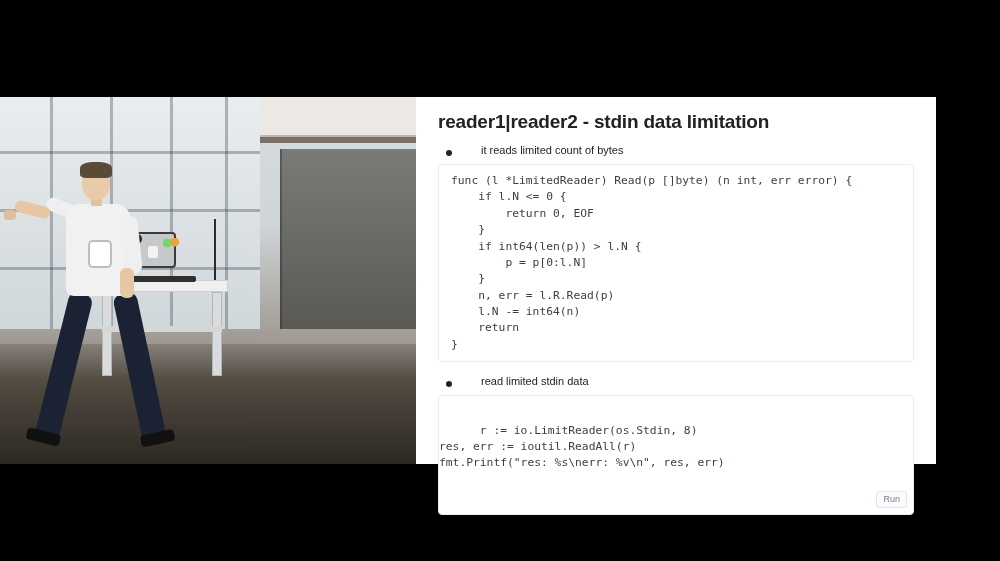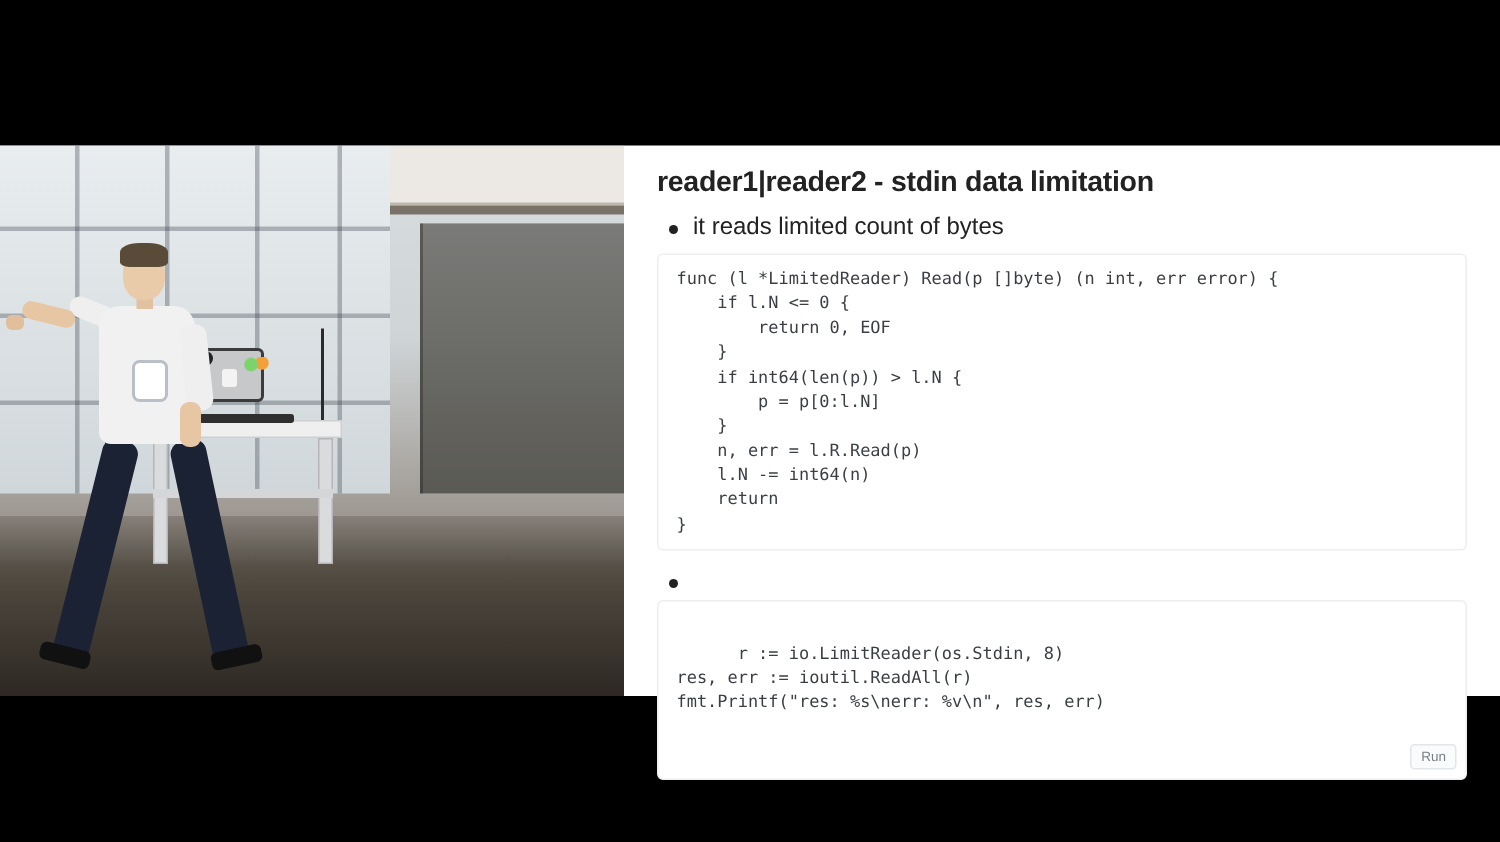--- a/index.html
+++ b/index.html
@@ -44,26 +44,26 @@
   .p-arm-r { position:absolute; left:100px; top:58px; width:18px; height:58px; background:#efeff0; border-radius:8px; transform:rotate(-6deg);}
   .p-fore-r { position:absolute; left:98px; top:110px; width:14px; height:30px; background:#e7c6a4; border-radius:6px; }
   .p-legs { position:absolute; left:48px; top:136px; width:72px; height:150px; }
   .p-leg { position:absolute; top:0; width:24px; height:150px; background:#1a2233; border-radius:8px; }
   .p-leg.l { left:0; transform:rotate(14deg); transform-origin:top center; }
   .p-leg.r { left:42px; transform:rotate(-12deg); transform-origin:top center; }
   .p-shoe { position:absolute; bottom:-4px; width:34px; height:12px; background:#111; border-radius:4px; }
   .p-leg.l .p-shoe { left:-8px; }
   .p-leg.r .p-shoe { left:-2px; }
 
-  .slide { width: 584px; height: 100%; background: #fff; padding: 14px 22px 12px 22px; position: relative; color:#222; }
+  .slide { width: 520px; height: 100%; background: #fff; padding: 14px 22px 12px 22px; position: relative; color:#222; }
   .slide-title { font-size: 19px; font-weight: 700; margin-bottom: 10px; letter-spacing:-.2px; }
-  .bullet { display:flex; align-items:flex-start; font-size:16px; margin:6px 0 8px 4px; }
+  .bullet { display:flex; align-items:center; font-size:11px; margin:6px 0 8px 4px;gap:19px; }
   .bullet .dot { width:6px; height:6px; background:#222; border-radius:50%; margin:7px 10px 0 4px; flex:none; }
   .code-block { border:1px solid #eceef1; border-radius:4px; background:#fff; padding:8px 12px; font-family:"Menlo","Consolas",monospace; font-size:11.3px; line-height:1.45; color:#3a3f45; white-space:pre; overflow:hidden; position:relative; }
-  .code-block.small { padding:10px 12px; }
+  .code-block.small { padding:10px 0; }
   .run-btn { position:absolute; right:6px; bottom:6px; font-size:9px; color:#7a7f85; border:1px solid #e2e5e9; padding:1px 6px; border-radius:3px; background:#fafbfc; font-family:-apple-system,Helvetica,Arial,sans-serif; cursor:pointer; }
   .issue-link { color:#2a6fd6; font-size:14.5px; margin-top:12px; display:inline-block; }
 </style>
 </head>
 <body>
 
 <div class="frame">
 
   <div class="left-pane">
     <div class="window">
@@ -139,20 +139,21 @@
     if int64(len(p)) &gt; l.N {
         p = p[0:l.N]
     }
     n, err = l.R.Read(p)
     l.N -= int64(n)
     return
 }</div>
 
     <div class="bullet" style="margin-top:12px">
       <span class="dot"></span>
+      <span>read limited stdin data</span>
     </div>
 
     <div class="code-block small">
       <span>r := io.LimitReader(os.Stdin, 8)
 res, err := ioutil.ReadAll(r)
 fmt.Printf("res: %s\nerr: %v\n", res, err)</span>
       <span class="run-btn">Run</span>
     </div>
 
   </div>

